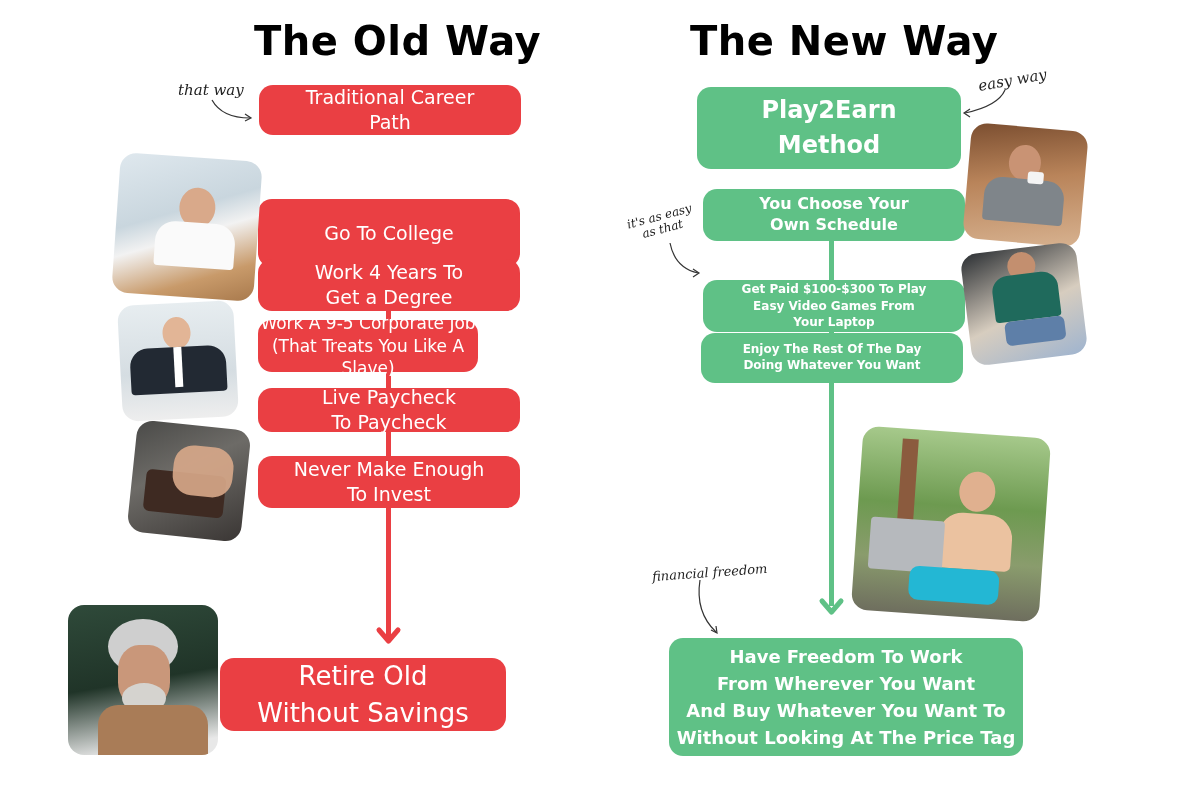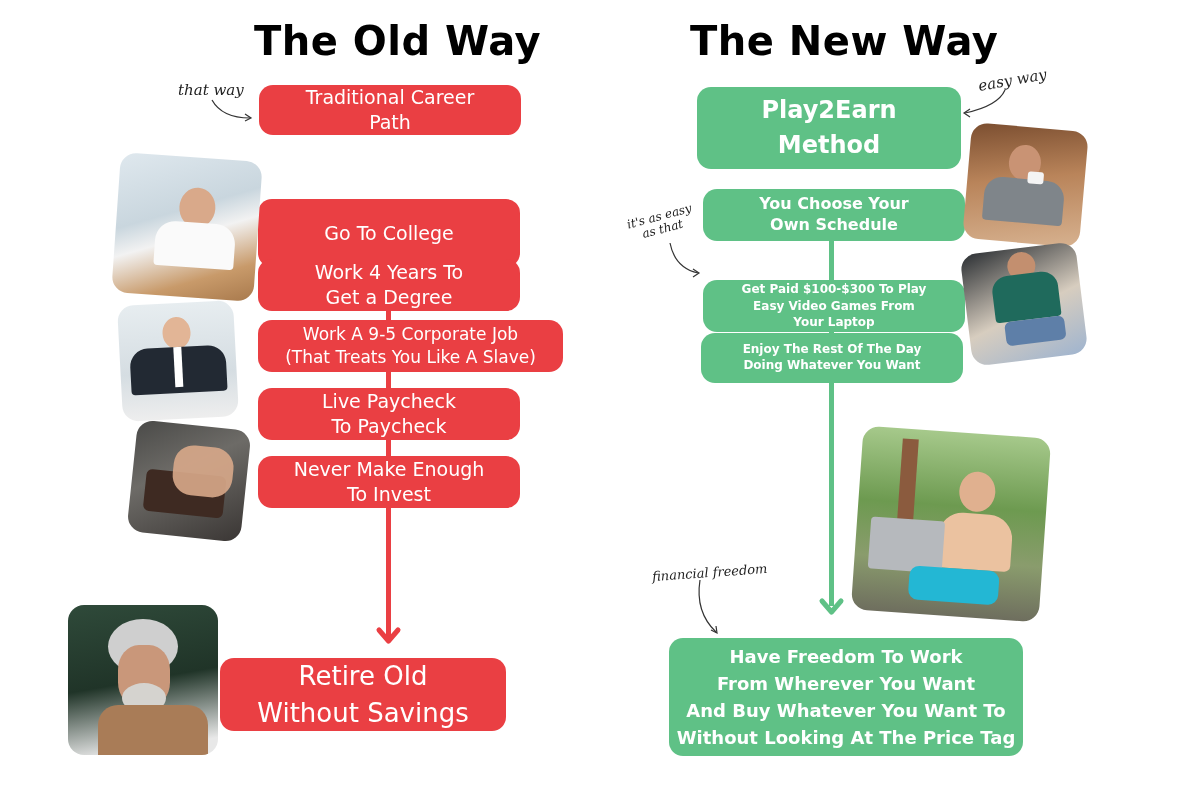--- a/index.html
+++ b/index.html
@@ -40,23 +40,23 @@
 <div id="title-old" class="title">The Old Way</div>
 <div id="title-new" class="title">The New Way</div>
 
 <div class="vline red" style="left:386px; top:240px; height:400px;"></div>
 
 <div class="box red" style="left:259px; top:85px; width:262px; height:50px; font-size:19px;">Traditional Career
 Path</div>
 <div class="box red" style="left:258px; top:192px; width:262px; height:68px; font-size:19px;margin-top:7px;">Go To College</div>
 <div class="box red" style="left:258px; top:259px; width:262px; height:52px; font-size:19px;">Work 4 Years To
 Get a Degree</div>
-<div class="box red" style="left:258px; top:320px; width:305px; height:52px; font-size:17px; line-height:1.35;">Work A 9-5 Corporate Job
+<div class="box red" style="left:258px; top:320px; width:220px; height:52px; font-size:17px; line-height:1.35;">Work A 9-5 Corporate Job
 (That Treats You Like A Slave)</div>
-<div class="box red" style="left:258px; top:388px; width:262px; height:52px; font-size:19px;">Live Paycheck
+<div class="box red" style="left:258px; top:388px; width:262px; height:44px; font-size:19px;">Live Paycheck
 To Paycheck</div>
 <div class="box red" style="left:258px; top:456px; width:262px; height:52px; font-size:19px;">Never Make Enough
 To Invest</div>
 <div class="box red" style="left:220px; top:658px; width:286px; height:73px; font-size:26px; line-height:1.4;">Retire Old
 Without Savings</div>
 
 <div class="vline green" style="left:829px; top:236px; height:370px;"></div>
 
 <div class="box green" style="left:697px; top:87px; width:264px; height:82px; font-size:24px; line-height:1.45;">Play2Earn
 Method</div>

